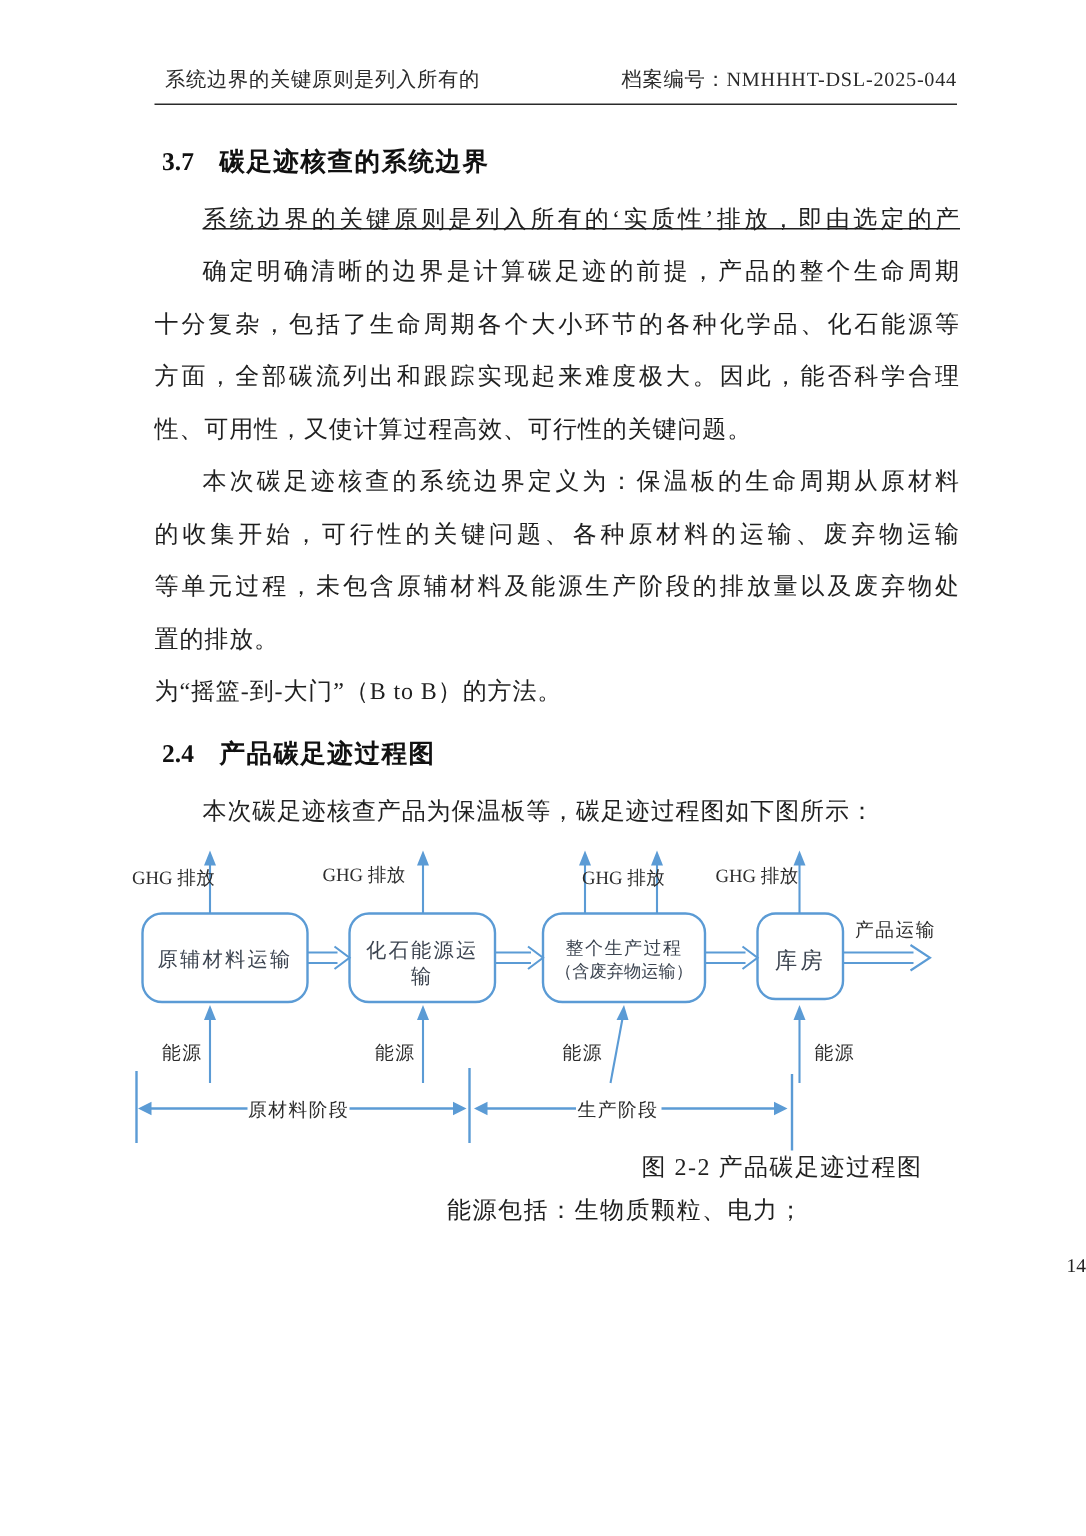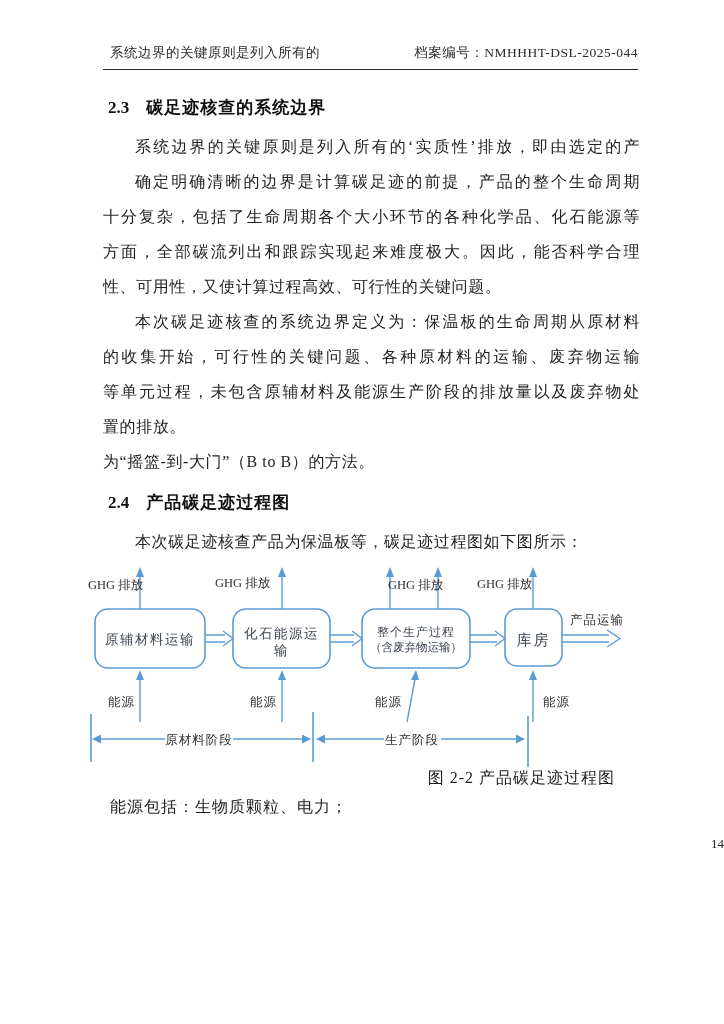--- a/index.html
+++ b/index.html
@@ -18,57 +18,57 @@
   }
   .hdr .co{padding-left:7px;}
   
   .h2{
     margin:26px 86px 0 108px;
     font-size:17px;font-weight:bold;color:#111;letter-spacing:1px;
   }
   .h2 .num{margin-right:17px;letter-spacing:0;}
   
   .para{margin:0 0 0 103px;width:537px;}
-  .para.first{margin-top:10px;}
+  .para.first{margin-top:10px;text-decoration:underline;}
   .pline{
     font-size:16px;line-height:35px;height:35px;
     letter-spacing:0.6px;white-space:nowrap;
   }
   .pline.just{
     white-space:normal;
     text-align:justify;text-align-last:justify;
     height:35px;overflow:hidden;
   }
   .pline.indent{text-indent:32px;}
   
   .diagram{display:block;margin:-5px 0 0 85px;}
   .dg-label{font-family:"Liberation Serif","DejaVu Serif",serif;fill:#2d2d2d;}
   .dg-box-label{font-family:"Liberation Serif","DejaVu Serif",serif;fill:#3c4450;}
   .caption{
     margin-top:0px;width:615px;text-align:right;
     font-size:16px;letter-spacing:1px;color:#1f1f1f;
   }
   .note{
-    margin:8px 0 0 110px;font-size:16px;letter-spacing:1px;color:#1f1f1f;
+    margin:8px 0 0 110px;font-size:16px;letter-spacing:1px;color:#1f1f1f;text-align:center;
   }
   .pageno{
     margin-top:18px;width:724px;text-align:right;
     font-size:13px;color:#222;
   }
 </style>
 </head>
 <body>
 
 <div class="hdr">
   <span class="co">系统边界的关键原则是列入所有的</span>
   <span>档案编号：NMHHHT-DSL-2025-044</span>
 </div>
 
 <div class="h2">
-  <span class="num">2.3</span><span>碳足迹核查的系统边界</span>
+  <span class="num">3.7</span><span>碳足迹核查的系统边界</span>
 </div>
 
 <div class="para first">
   <div class="pline just indent">系统边界的关键原则是列入所有的‘实质性’排放，即由选定的产</div>
 </div>
 
 <div class="para">
   <div class="pline just indent">确定明确清晰的边界是计算碳足迹的前提，产品的整个生命周期</div>
   <div class="pline just">十分复杂，包括了生命周期各个大小环节的各种化学品、化石能源等</div>
   <div class="pline just">方面，全部碳流列出和跟踪实现起来难度极大。因此，能否科学合理</div>

